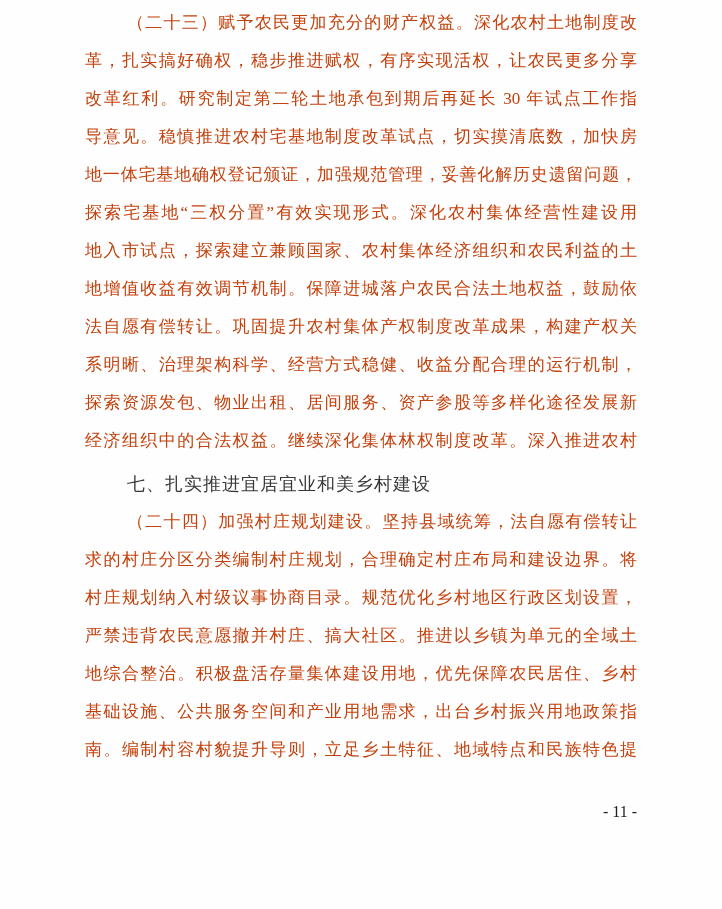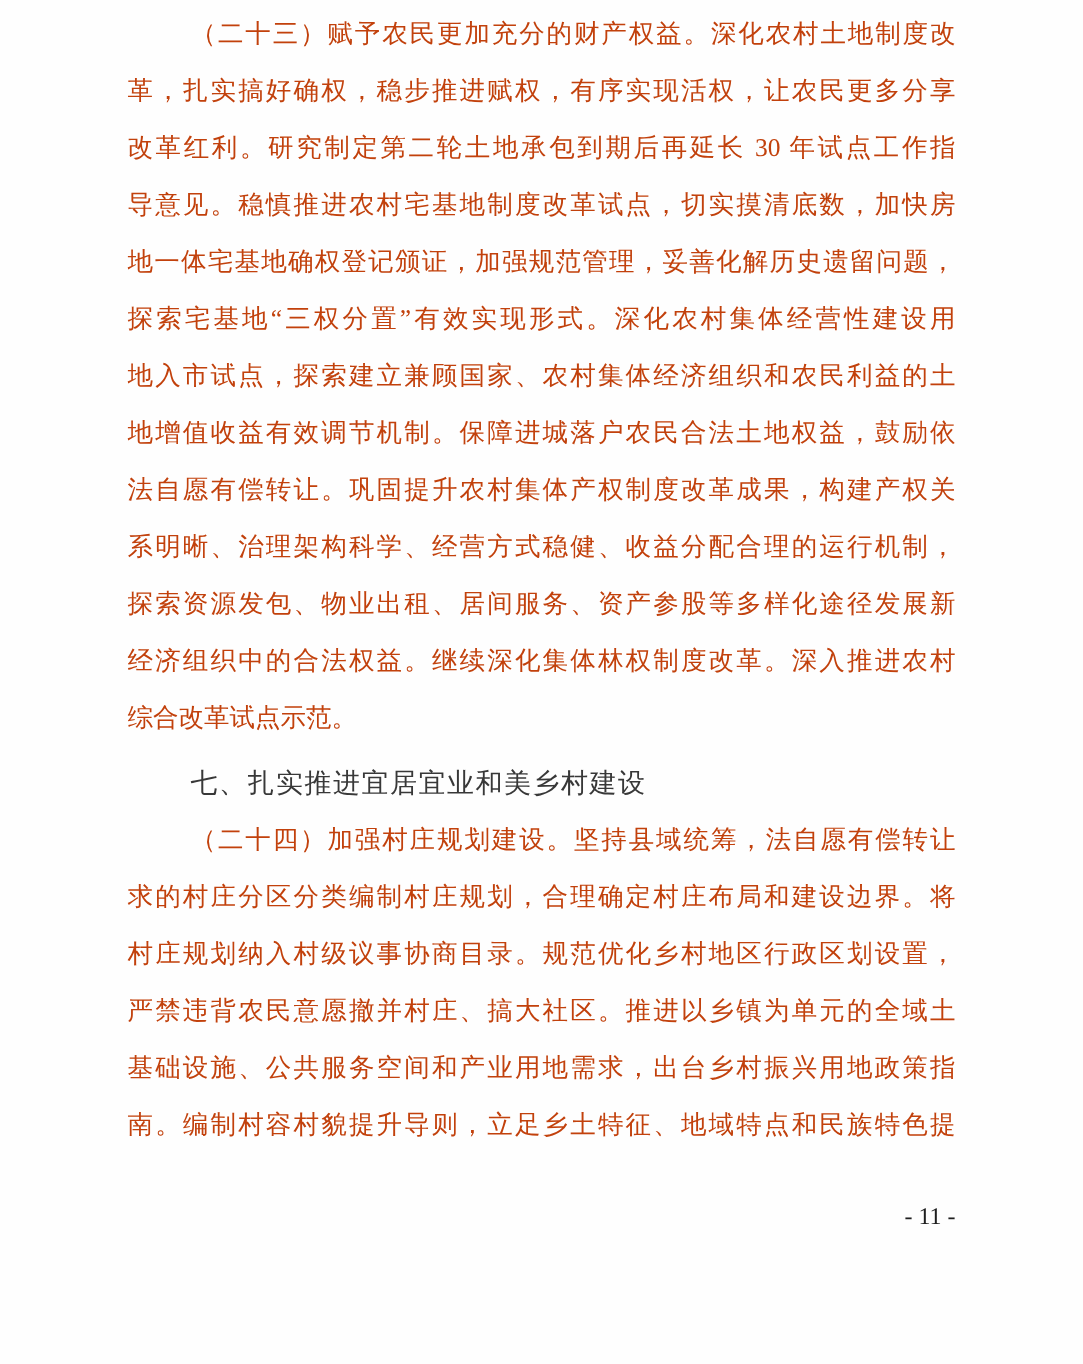--- a/index.html
+++ b/index.html
@@ -71,30 +71,30 @@
       <div class="line">改革红利。研究制定第二轮土地承包到期后再延长 30 年试点工作指</div>
       <div class="line">导意见。稳慎推进农村宅基地制度改革试点，切实摸清底数，加快房</div>
       <div class="line">地一体宅基地确权登记颁证，加强规范管理，妥善化解历史遗留问题，</div>
       <div class="line">探索宅基地“三权分置”有效实现形式。深化农村集体经营性建设用</div>
       <div class="line">地入市试点，探索建立兼顾国家、农村集体经济组织和农民利益的土</div>
       <div class="line">地增值收益有效调节机制。保障进城落户农民合法土地权益，鼓励依</div>
       <div class="line">法自愿有偿转让。巩固提升农村集体产权制度改革成果，构建产权关</div>
       <div class="line">系明晰、治理架构科学、经营方式稳健、收益分配合理的运行机制，</div>
       <div class="line">探索资源发包、物业出租、居间服务、资产参股等多样化途径发展新</div>
       <div class="line">经济组织中的合法权益。继续深化集体林权制度改革。深入推进农村</div>
-      <div class="line para-end">综合改革试点示范。</div>
     </div>
 
     <div class="heading">七、扎实推进宜居宜业和美乡村建设</div>
 
     <div class="paragraph">
       <div class="line indent">（二十四）加强村庄规划建设。坚持县域统筹，法自愿有偿转让</div>
       <div class="line">求的村庄分区分类编制村庄规划，合理确定村庄布局和建设边界。将</div>
       <div class="line">村庄规划纳入村级议事协商目录。规范优化乡村地区行政区划设置，</div>
       <div class="line">严禁违背农民意愿撤并村庄、搞大社区。推进以乡镇为单元的全域土</div>
+      <div class="line">地综合整治。积极盘活存量集体建设用地，优先保障农民居住、乡村</div>
       <div class="line">基础设施、公共服务空间和产业用地需求，出台乡村振兴用地政策指</div>
       <div class="line">南。编制村容村貌提升导则，立足乡土特征、地域特点和民族特色提</div>
     </div>
 
     <div class="page-number">- 11 -</div>
 
   </div>
 </div>
 
 </body></html>

